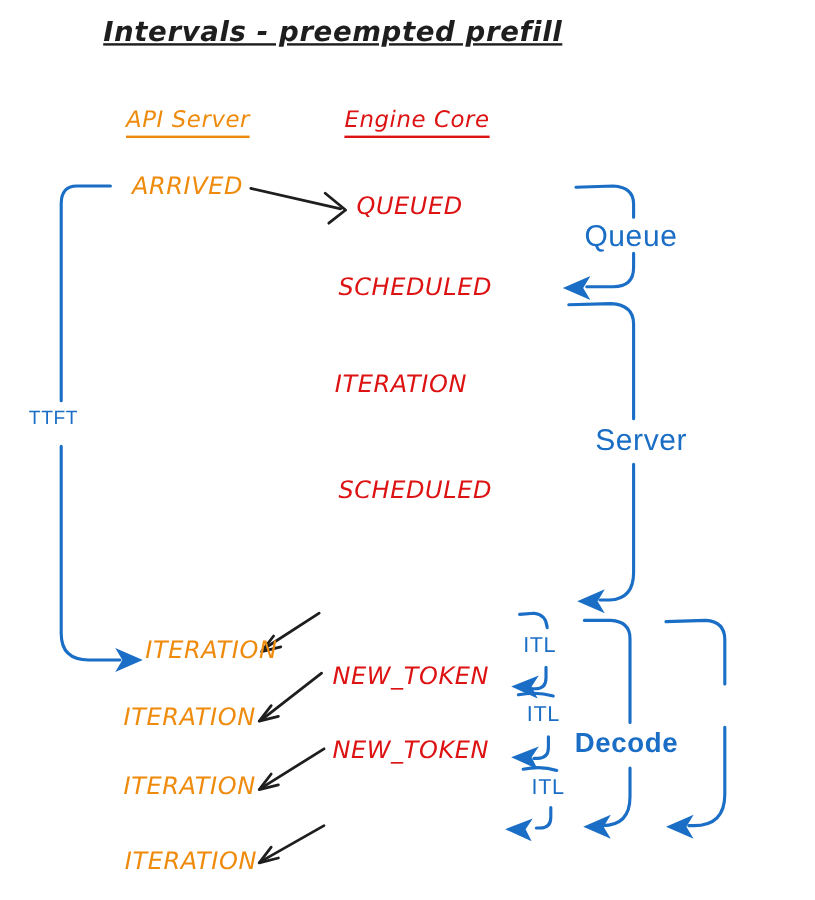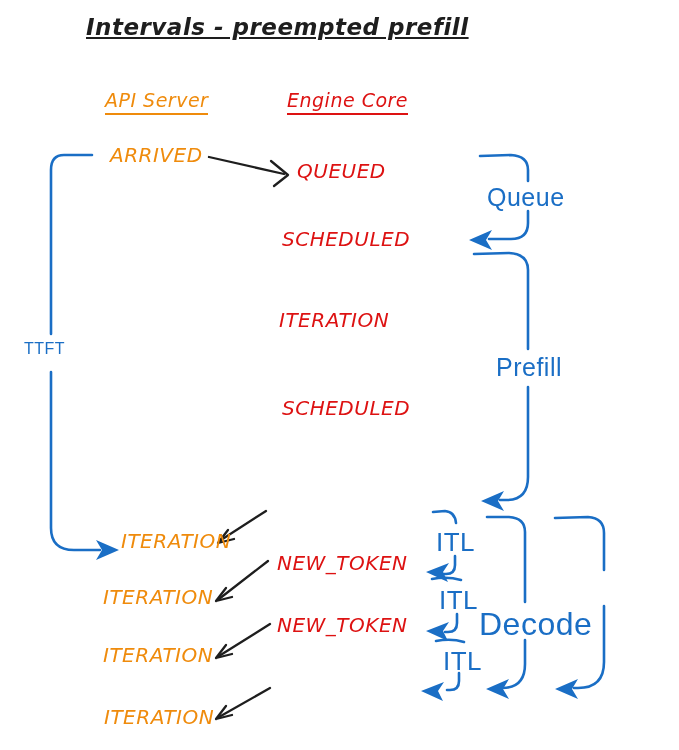--- a/index.html
+++ b/index.html
@@ -29,22 +29,22 @@
   .ev{
     position:absolute;font:italic 20px "DejaVu Sans",sans-serif;
     letter-spacing:.5px;white-space:nowrap;
   }
   .ev.api{color:var(--c-api);}
   .ev.engine{color:var(--c-engine);}
   .blab{
     position:absolute;font:25px "Liberation Sans",sans-serif;
     color:var(--c-interval);white-space:nowrap;letter-spacing:.5px;
   }
-  .blab.small{font-size:26px;}
-  .blab.decode{font-size:32px;}
+  .blab.small{font-size:18px;}
+  .blab.decode{font-size:23px;font-weight:bold;}
   svg .blue{stroke:var(--c-interval);stroke-width:2.6;fill:none;stroke-linecap:round;stroke-linejoin:round;}
   svg .bluehead{fill:var(--c-interval);stroke:none;}
   svg .black{stroke:var(--c-annotation);stroke-width:2.3;fill:none;stroke-linecap:round;stroke-linejoin:round;}
 </style>
 </head>
 <body>
 
 <div class="canvas">
 
   <svg class="layer" viewBox="0 0 679 750">
@@ -132,19 +132,19 @@
 
   <div class="ev engine" style="left:297px;top:159px;">QUEUED</div>
   <div class="ev engine" style="left:282px;top:227px;">SCHEDULED</div>
   <div class="ev engine" style="left:279px;top:308px;">ITERATION</div>
   <div class="ev engine" style="left:282px;top:396px;">SCHEDULED</div>
   <div class="ev engine" style="left:277px;top:551px;">NEW_TOKEN</div>
   <div class="ev engine" style="left:277px;top:613px;">NEW_TOKEN</div>
 
   <div class="blab small" style="left:24px;top:340px;font-size:16px;">TTFT</div>
   <div class="blab" style="left:487px;top:183px;">Queue</div>
-  <div class="blab" style="left:496px;top:353px;">Prefill</div>
+  <div class="blab" style="left:496px;top:353px;">Server</div>
   <div class="blab small" style="left:436px;top:527px;">ITL</div>
   <div class="blab small" style="left:439px;top:585px;">ITL</div>
   <div class="blab small" style="left:443px;top:646px;">ITL</div>
   <div class="blab decode" style="left:479px;top:606px;">Decode</div>
 
 </div>
 
 </body></html>

